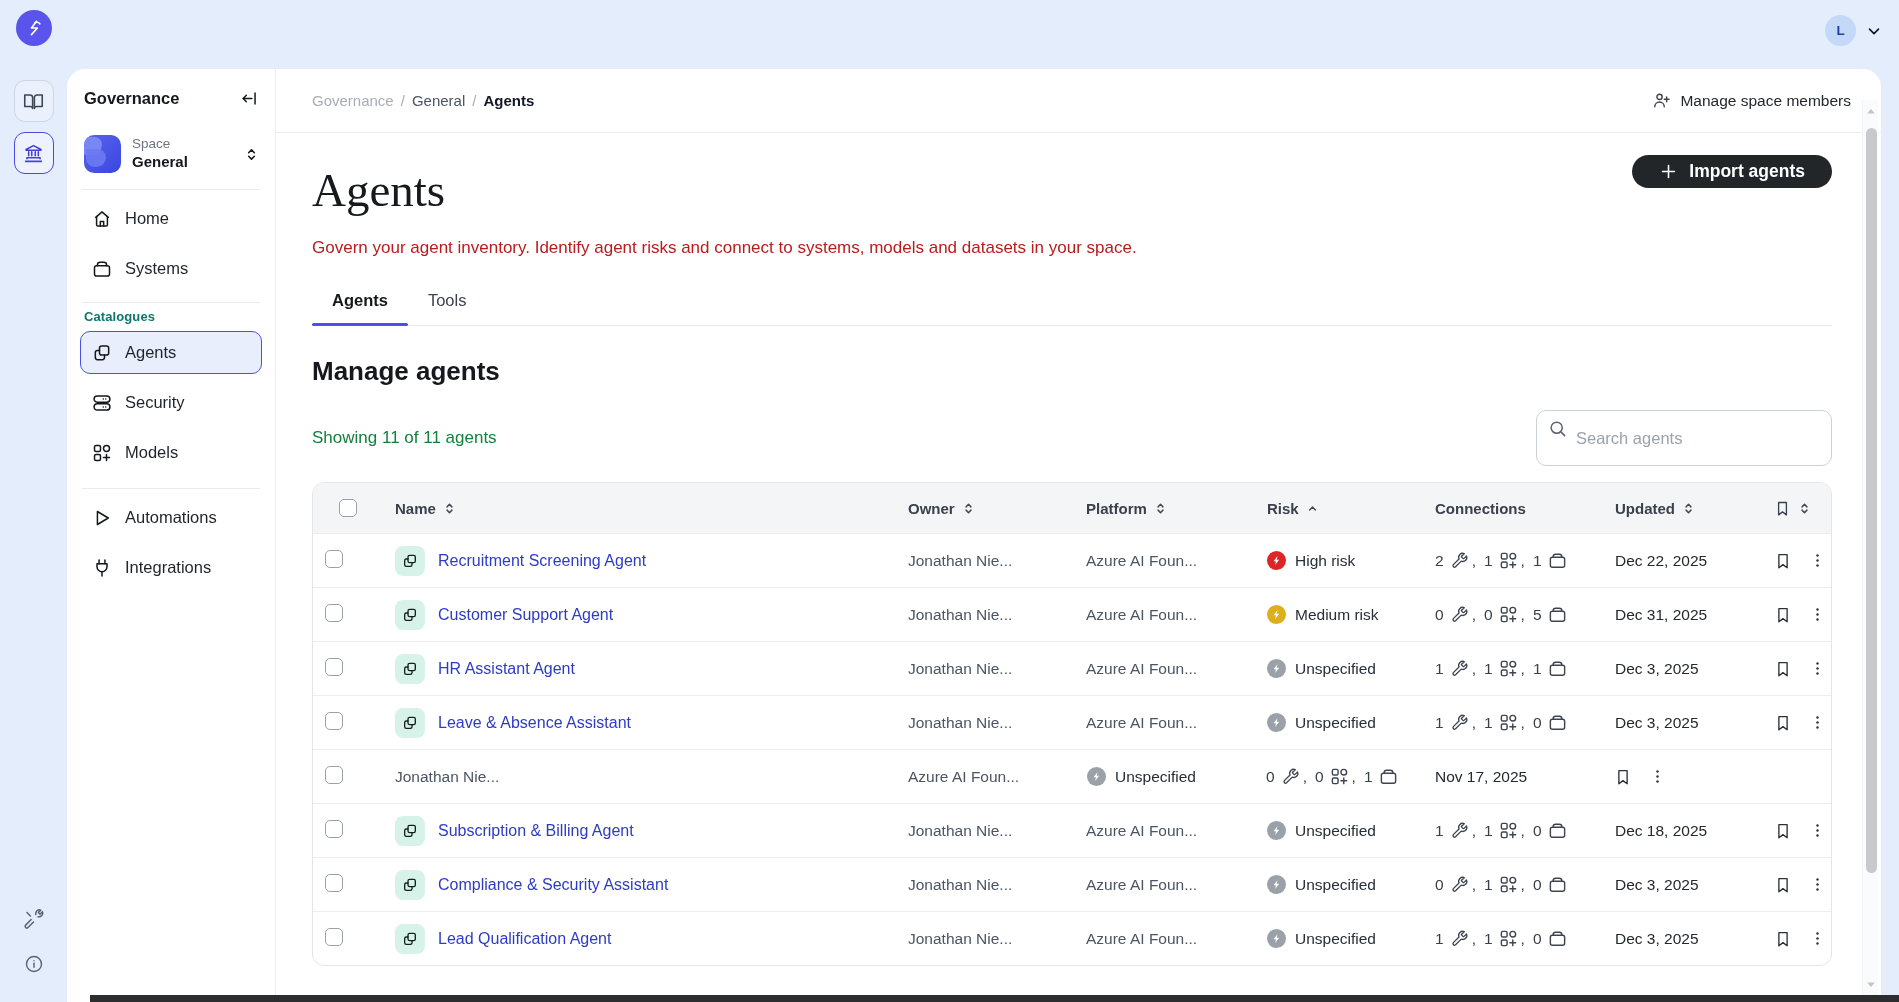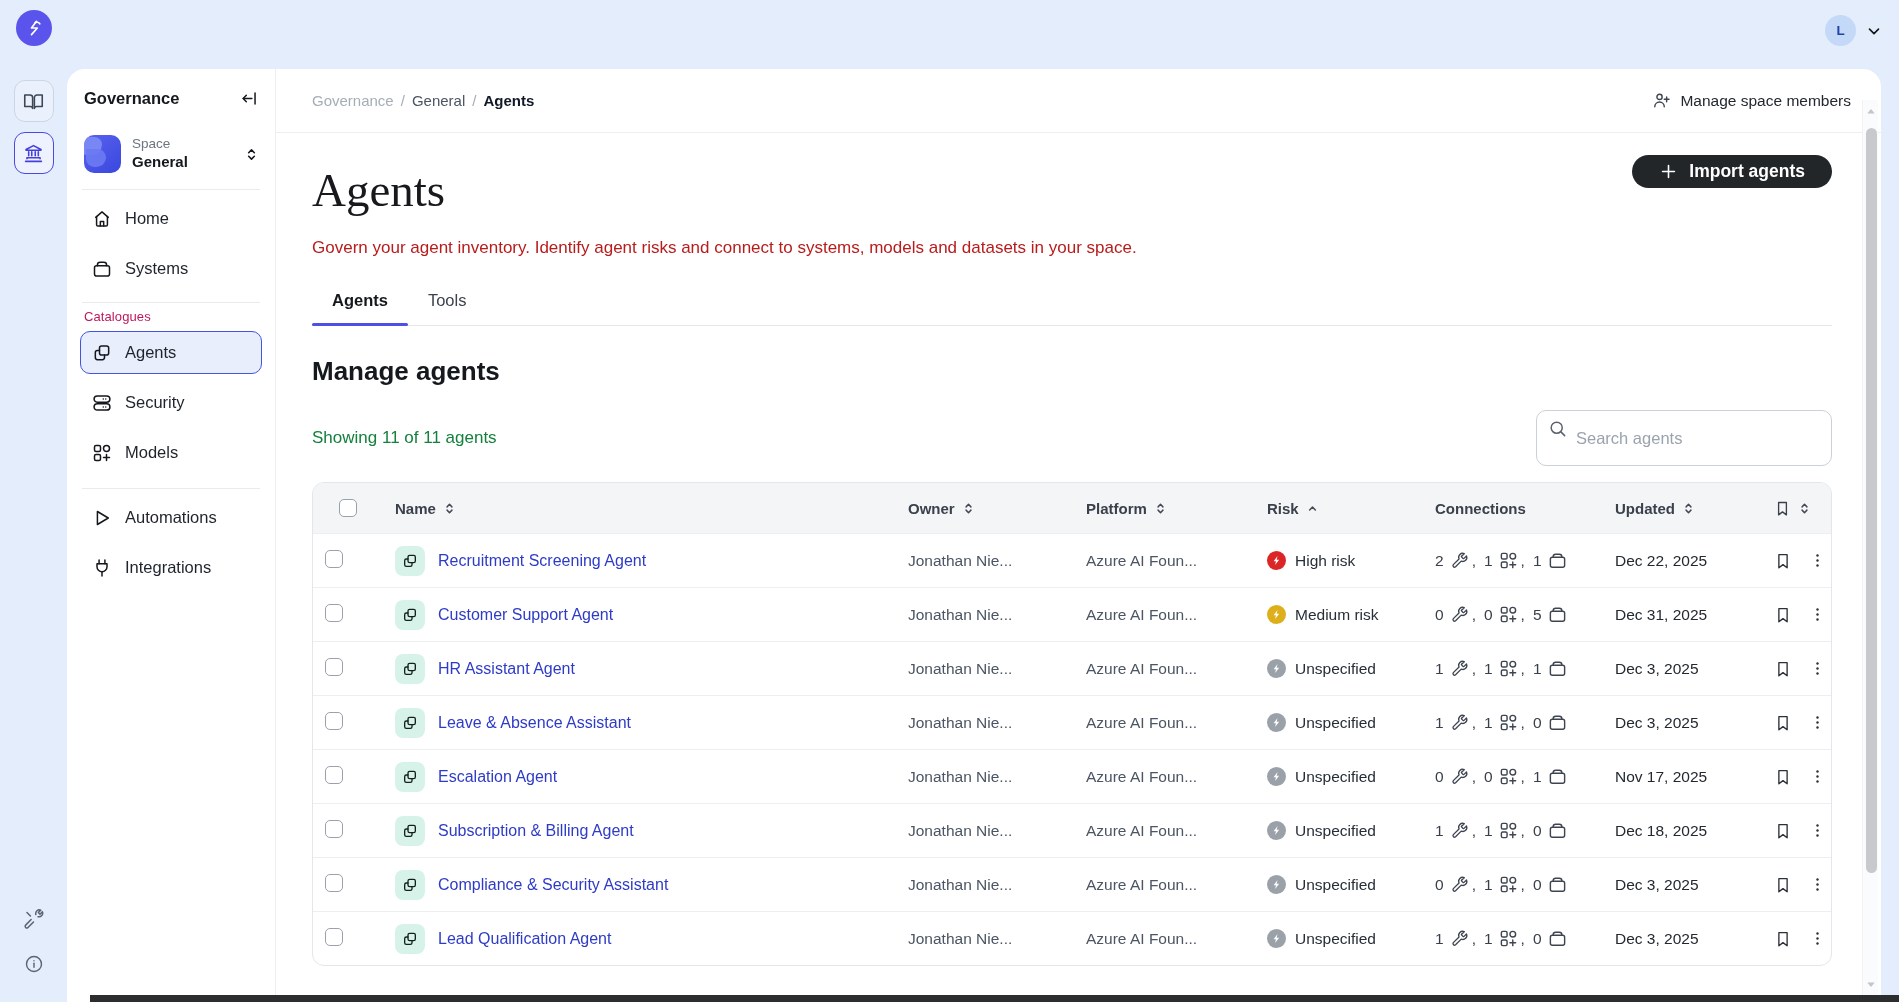--- a/index.html
+++ b/index.html
@@ -36,21 +36,21 @@
   .space-icon i.a{width:22px;height:18px;left:-4px;top:2px;border-radius:0 10px 14px 10px}
   .space-icon i.b{width:20px;height:18px;left:2px;top:14px;border-radius:0 12px 14px 12px;background:#6b7af2}
   .space-txt{display:flex;flex-direction:column;line-height:1.25}
   .space-label{font-size:13.5px;color:#6d7580}
   .space-name{font-size:15px;font-weight:700;color:#14171c}
   .space-chev{margin-left:auto;color:#14171c}
   .sb-div{border:none;border-top:1px solid #e9ebef;margin:4px 2px 6px}
   .sb-item{display:flex;align-items:center;gap:13px;height:43px;padding:0 11px;border:1.5px solid transparent;border-radius:10px;font-size:16.5px;color:#1f242c;margin:7px 0}
   .sb-item .ic{color:#14171c;flex:0 0 auto}
   .sb-item.active{background:#e9eefc;border-color:#4453e2}
-  .sb-section{font-size:13px;font-weight:400;color:#be185d;margin:1px 4px 2px;letter-spacing:.1px}
+  .sb-section{font-size:13px;font-weight:700;color:#0f766e;margin:1px 4px 2px;letter-spacing:.1px}
 
   
   .content-wrap{flex:1;display:flex;flex-direction:column;min-width:0}
   .topbar{height:64px;flex:0 0 64px;border-bottom:1px solid #edeef1;display:flex;align-items:center;justify-content:space-between;padding:0 30px 0 36px}
   .crumbs{font-size:15px;color:#a6adb6;display:flex;gap:7px;align-items:center}
   .crumbs .c2{color:#4b5563}
   .crumbs .c3{color:#111827;font-weight:700}
   .members-btn{display:flex;align-items:center;gap:9px;font-size:15.5px;color:#24292f;font-weight:500}
   .members-btn .ic{color:#3c434d}
 
@@ -564,29 +564,20 @@
                     <circle cx="12" cy="5" r="1.7"></circle>
                     <circle cx="12" cy="12" r="1.7"></circle>
                     <circle cx="12" cy="19" r="1.7"></circle>
                   </svg>
       </span>
     </div>
   </div>
 
   <div class="tr row">
     <div class="td td-check"><span class="cb"></span></div>
-    <div class="td td-name">
-      <span class="agent-ic">
-        <svg width="16" height="16" viewBox="0 0 24 24" fill="none" stroke="currentColor" stroke-width="2" stroke-linecap="round" stroke-linejoin="round">
-                    <rect x="9" y="3.5" width="11" height="11" rx="2.5"></rect>
-                    <path d="M15 14.5v3A2.5 2.5 0 0 1 12.5 20h-6A2.5 2.5 0 0 1 4 17.5v-6A2.5 2.5 0 0 1 6.5 9H9"></path>
-                  </svg>
-      </span>
-      <a class="name-link" href="#">Escalation Agent</a>
-    </div>
     <div class="td td-owner">Jonathan Nie...</div>
     <div class="td td-platform">Azure AI Foun...</div>
     <div class="td td-risk">
       <span class="risk-dot risk-unspecified">
         <svg width="11" height="11" viewBox="0 0 16 16" fill="#fff">
                     <path d="M9.5 1.5L3.8 9h3.4l-1.2 5.5L11.8 7H8.2z"></path>
                   </svg>
       </span>
       <span>Unspecified</span>
     </div>

